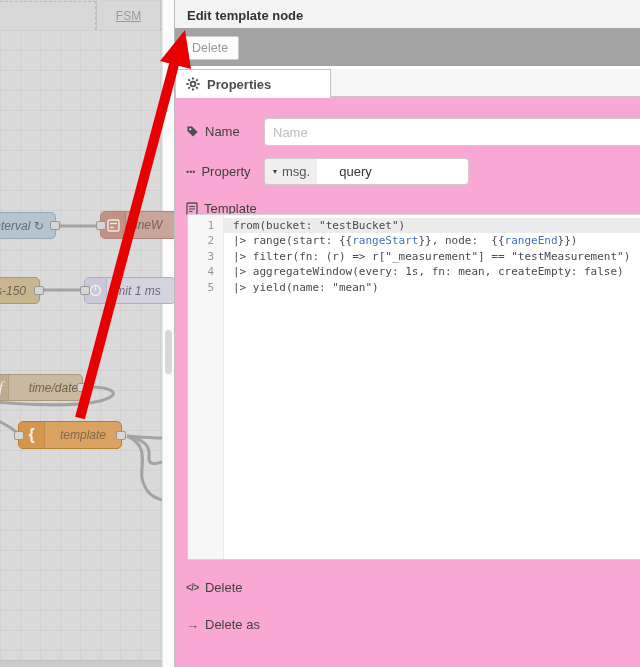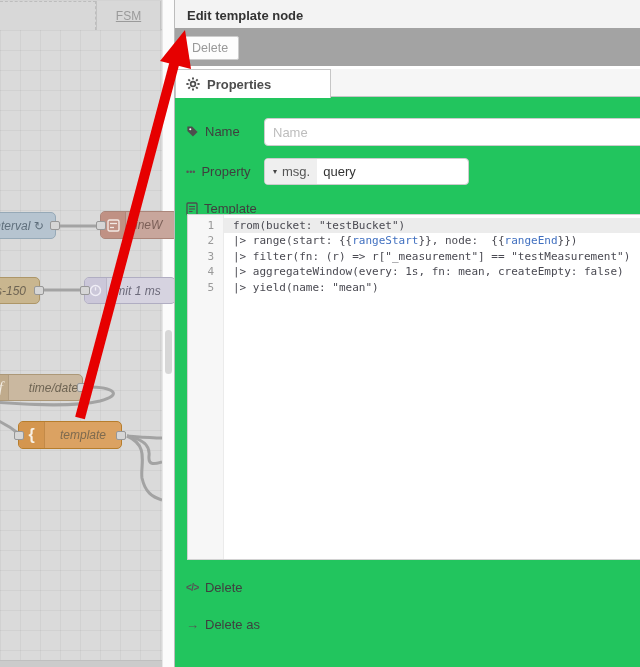--- a/index.html
+++ b/index.html
@@ -58,37 +58,37 @@
   .dlg-header { position:absolute; left:0; top:0; right:0; height:31px; background:#f3f3f3; border-bottom:1px solid #dcdcdc; }
   .dlg-title { font-size:13px; font-weight:bold; color:#333; line-height:31px; padding-left:12px; }
   .dlg-btnbar { position:absolute; left:0; top:28px; right:0; height:38px; background:#a3a3a3; }
   .btn-delete { position:absolute; left:6px; top:8px; height:24px; padding:0 10px; background:#fdfdfd; border:1px solid #ccc;
     border-radius:2px; font-size:12.5px; color:#999; font-family:inherit; }
   .dlg-tabbar { position:absolute; left:0; top:69px; right:0; height:28px; background:#f6f6f6; border-bottom:1px solid #c6c6c6; }
   .tab-properties { position:absolute; left:0; top:69px; width:156px; height:29px; background:#fff; border:1px solid #c6c6c6;
     border-bottom:none; z-index:11; display:flex; align-items:center; gap:7px; padding-left:10px; }
   .tab-properties .tab-label { font-size:13px; font-weight:bold; color:#4d4d4d; }
 
-  .dlg-content { position:absolute; left:0; top:97px; right:0; bottom:0; background:#22c55e; }
+  .dlg-content { position:absolute; left:0; top:97px; right:0; bottom:0; background:#f9a8d4; }
 
   .frm-label { position:absolute; display:flex; align-items:center; gap:6px; font-size:13px; color:#3f3f3f; }
   .lbl-ic { color:#555; display:inline-flex; align-items:center; }
   .ellipsis-glyph { font-size:9px; letter-spacing:0; color:#555; }
   .code-glyph { font-size:10px; color:#555; font-weight:bold; letter-spacing:-0.5px; }
   .arrow-glyph { font-size:13px; color:#555; }
 
   .inp-name { position:absolute; left:89px; top:21px; right:-4px; height:28px; border:1px solid #ccc; border-radius:4px;
     font-size:13px; color:#333; padding:0 8px; font-family:inherit; outline:none; }
   .inp-name::placeholder { color:#bdbdbd; }
 
   .typed-input { position:absolute; left:89px; top:61px; width:205px; height:27px; border:1px solid #ccc; border-radius:4px;
     display:flex; align-items:stretch; overflow:hidden; background:#fff; }
   .ti-prefix { display:flex; align-items:center; gap:5px; background:#efefef; padding:0 7px 0 8px; font-size:13px; color:#555; }
   .ti-caret { font-size:8px; color:#444; }
-  .ti-value { display:flex; align-items:center; padding-left:6px; font-size:13px; color:#333; }
+  .ti-value { display:flex; align-items:center; padding-left:6px; font-size:13px; color:#333;margin-left:16px; }
 
   .tmpl-label { top:104px; }
 
   .editor { position:absolute; left:12px; top:117px; right:-4px; height:346px; border:1px solid #d2d2d2; background:#fff; display:flex; overflow:hidden; }
   .gutter { width:36px; background:#f7f7f7; border-right:1px solid #ebebeb; padding-top:3px; }
   .gut-num { height:15.4px; line-height:15.4px; text-align:right; padding-right:9px; font-family:"DejaVu Sans Mono","Liberation Mono",monospace;
     font-size:11px; color:#9a9a9a; }
   .code-area { flex:1; padding-top:3px; }
   .code-row { height:15.4px; line-height:15.4px; padding-left:9px; white-space:pre; font-family:"DejaVu Sans Mono","Liberation Mono",monospace; font-size:11px; }
   .code-row.active { background:#ececec; }

